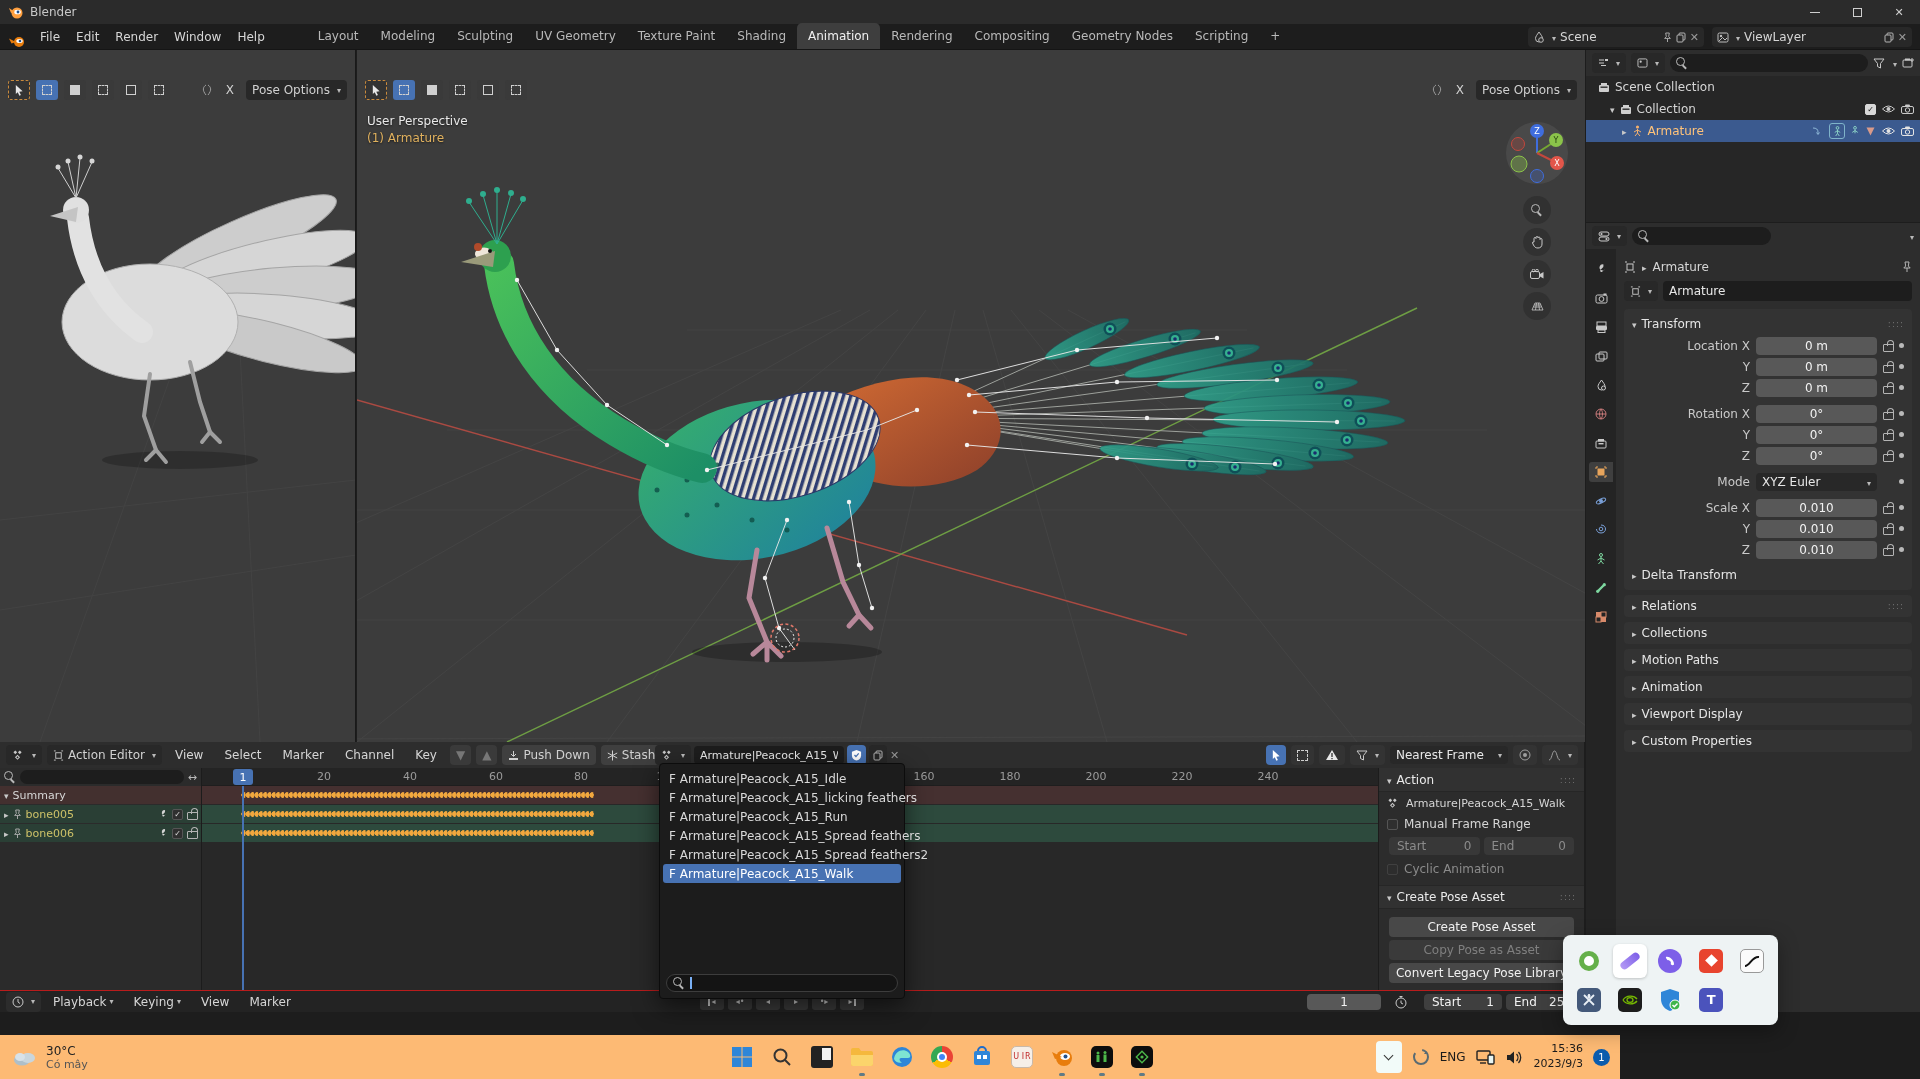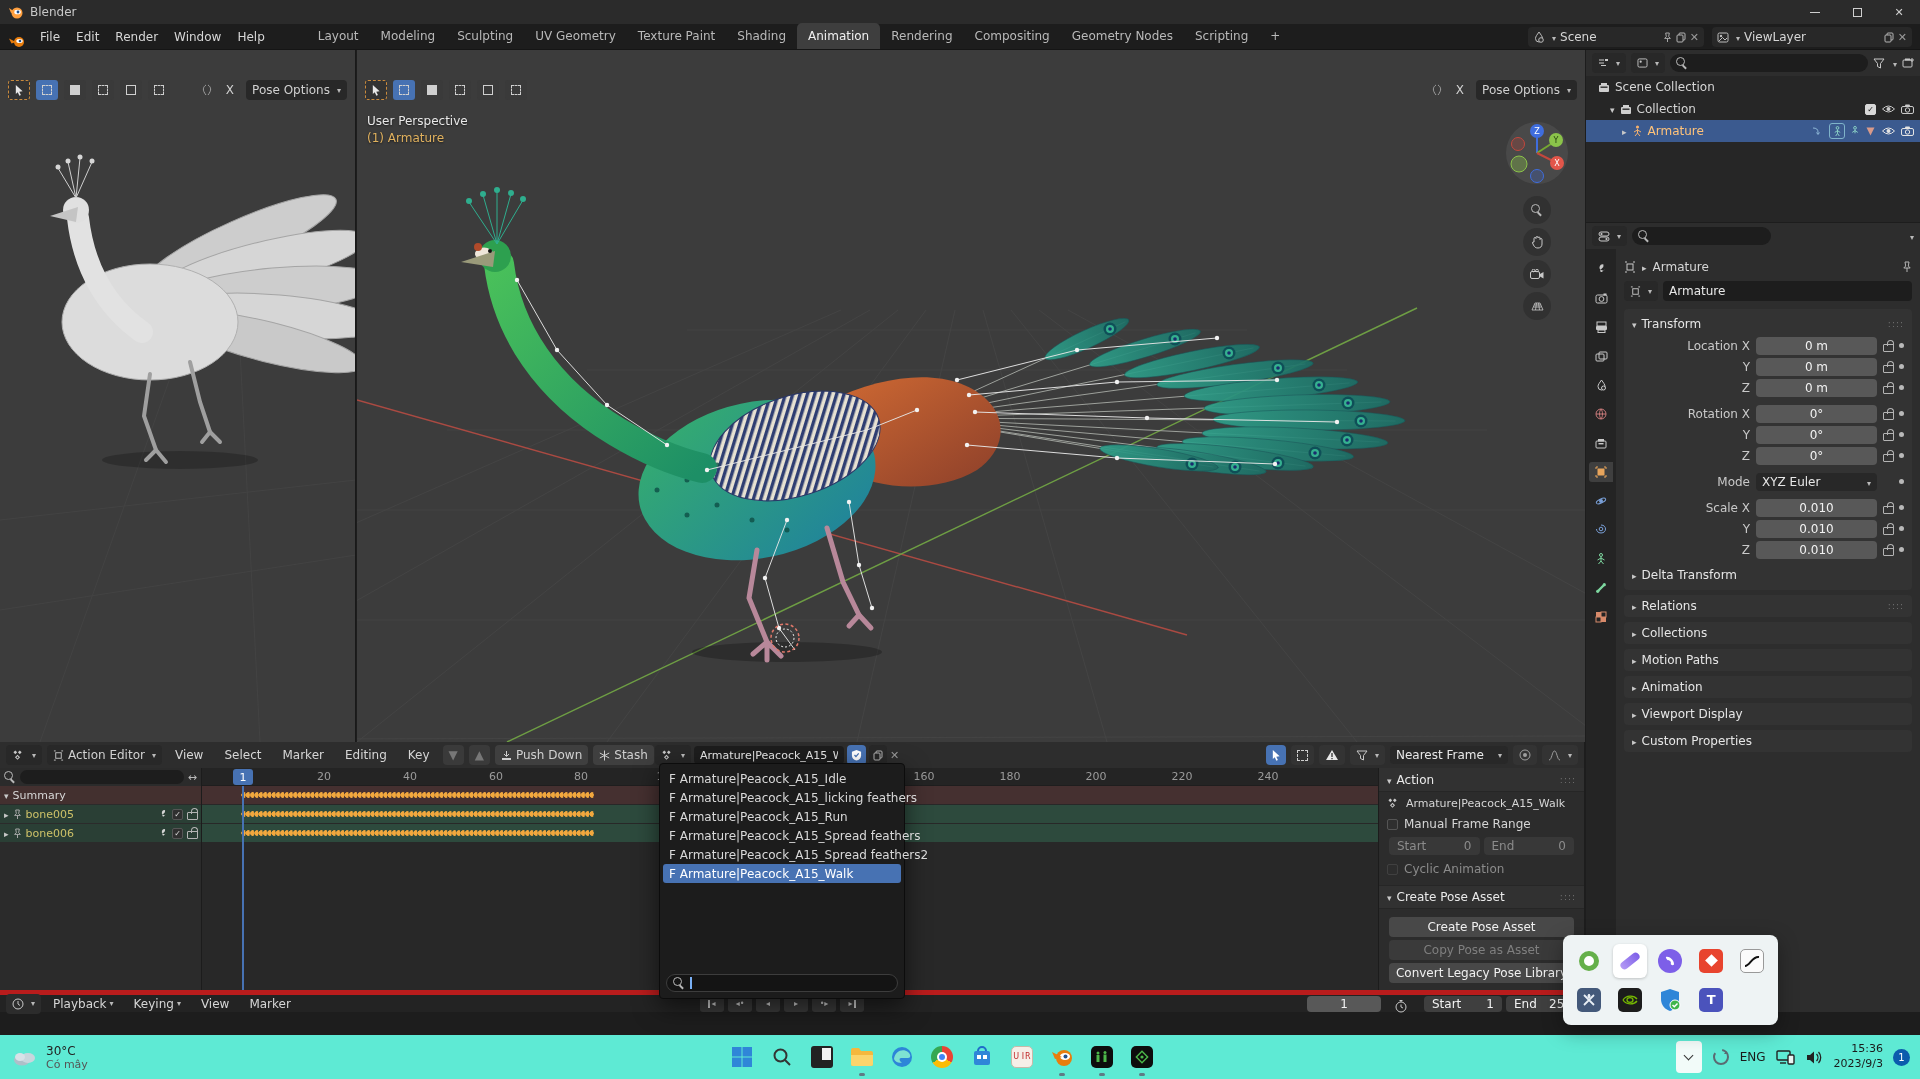--- a/index.html
+++ b/index.html
@@ -70,27 +70,27 @@
 #adrop{left:659px;top:763px;width:246px;height:236px;background:#1c1c1c;border:1px solid #0c0c0c;border-radius:4px;box-shadow:0 8px 24px rgba(0,0,0,.55);z-index:40;padding:5px 3px}
 .aitem{height:19px;display:flex;align-items:center;padding:0 6px;font-size:12px;color:#d9d9d9;border-radius:3px;white-space:nowrap}
 .aitem.sel{background:#4772b3;color:#fff}
 .asearch{position:absolute;left:6px;right:6px;bottom:6px;height:18px;background:#141414;border:1px solid #3d3d3d;border-radius:9px;display:flex;align-items:center;gap:5px;padding:0 6px}
 .caret{width:1.5px;height:12px;background:#7ab0f5}
 
 .ap-h{display:flex;align-items:center;gap:5px;height:24px;padding:0 8px;color:#eaeaea;background:#313131;border-bottom:1px solid #262626}
 .ap-btn{background:#484848;border-radius:4px;height:20px;display:flex;align-items:center;justify-content:center;margin:3px 10px;color:#f0f0f0}
 .ap-btn.dis{color:#7f7f7f;background:#3a3a3a}
 
-#tstrip{left:0;top:990px;width:1584px;height:22px;background:#232323;border-top:5px solid #b91c1c;display:flex;align-items:center;gap:4px;padding:0 6px}
+#tstrip{left:0;top:990px;width:1584px;height:22px;background:#232323;border-top:1px solid #b91c1c;display:flex;align-items:center;gap:4px;padding:0 6px}
 .pbtn{width:24px;height:16px;border-radius:3px;background:#3a3a3a;display:flex;align-items:center;justify-content:center;color:#cfcfcf;font-size:8px;gap:1px}
 #statusbar{left:0;top:1012px;width:1920px;height:23px;background:#212121;border-top:1px solid #161616;display:flex;align-items:center;color:#9b9b9b}
 .mouse{width:9px;height:13px;border:1px solid #8b8b8b;border-radius:4px;position:relative;margin-right:6px}
 .mouse::before{content:"";position:absolute;left:0;top:0;width:4px;height:5px;background:#8b8b8b;border-radius:3px 0 0 0}
 
-#taskbar{left:0;top:1035px;width:1920px;height:44px;background:#5eead4;display:flex;align-items:center}
+#taskbar{left:0;top:1035px;width:1620px;height:44px;background:#fdba74;display:flex;align-items:center}
 .tbicon{width:26px;height:26px;display:flex;align-items:center;justify-content:center;position:relative}
 .rundot{position:absolute;bottom:-6px;left:50%;transform:translateX(-50%);width:6px;height:3px;border-radius:2px;background:#5f7a85}
 .tile{border-radius:5px;display:flex;align-items:center;justify-content:center}
 
 #flyout{left:1563px;top:935px;width:215px;height:90px;background:#eef3f4;border-radius:8px;box-shadow:0 6px 20px rgba(0,0,0,.35);z-index:50;display:grid;grid-template-columns:repeat(5,1fr);align-items:center;justify-items:center;padding:6px}
 .fi{width:34px;height:34px;border-radius:6px;display:flex;align-items:center;justify-content:center}
 
 .mag{width:12px;height:12px;position:relative;flex:none}
 .mag::before{content:"";position:absolute;width:7px;height:7px;border:1.5px solid #b9b9b9;border-radius:50%;left:0;top:0}
 .mag::after{content:"";position:absolute;width:5px;height:1.5px;background:#b9b9b9;transform:rotate(45deg);left:6px;top:8.5px}
@@ -880,21 +880,21 @@
       <span class="hbtn chev">
           <svg width="11" height="11" viewBox="0 0 12 12">
             <rect x="3" y="3" width="6" height="6" fill="none" stroke="#c9c9c9"></rect>
             <path d="M1 1 H3 M9 1 H11 M1 11 H3 M9 11 H11" stroke="#c9c9c9"></path>
           </svg>
           <span>Action Editor</span>
         </span>
       <span class="menu-item">View</span>
       <span class="menu-item">Select</span>
       <span class="menu-item">Marker</span>
-      <span class="menu-item">Editing</span>
+      <span class="menu-item">Channel</span>
       <span class="menu-item">Key</span>
       <span class="hbtn" style="background:#3a3a3a;color:#777">▼</span>
       <span class="hbtn" style="background:#3a3a3a;color:#777">▲</span>
       <span class="hbtn" style="background:#3f3f3f">
           <svg width="11" height="11" viewBox="0 0 11 11">
             <path d="M5.5 1 V6 M3 4 L5.5 6.5 L8 4" fill="none" stroke="#d0d0d0"></path>
             <rect x="1" y="8" width="9" height="2" fill="#d0d0d0"></rect>
           </svg>
           <span>Push Down</span>
         </span>

